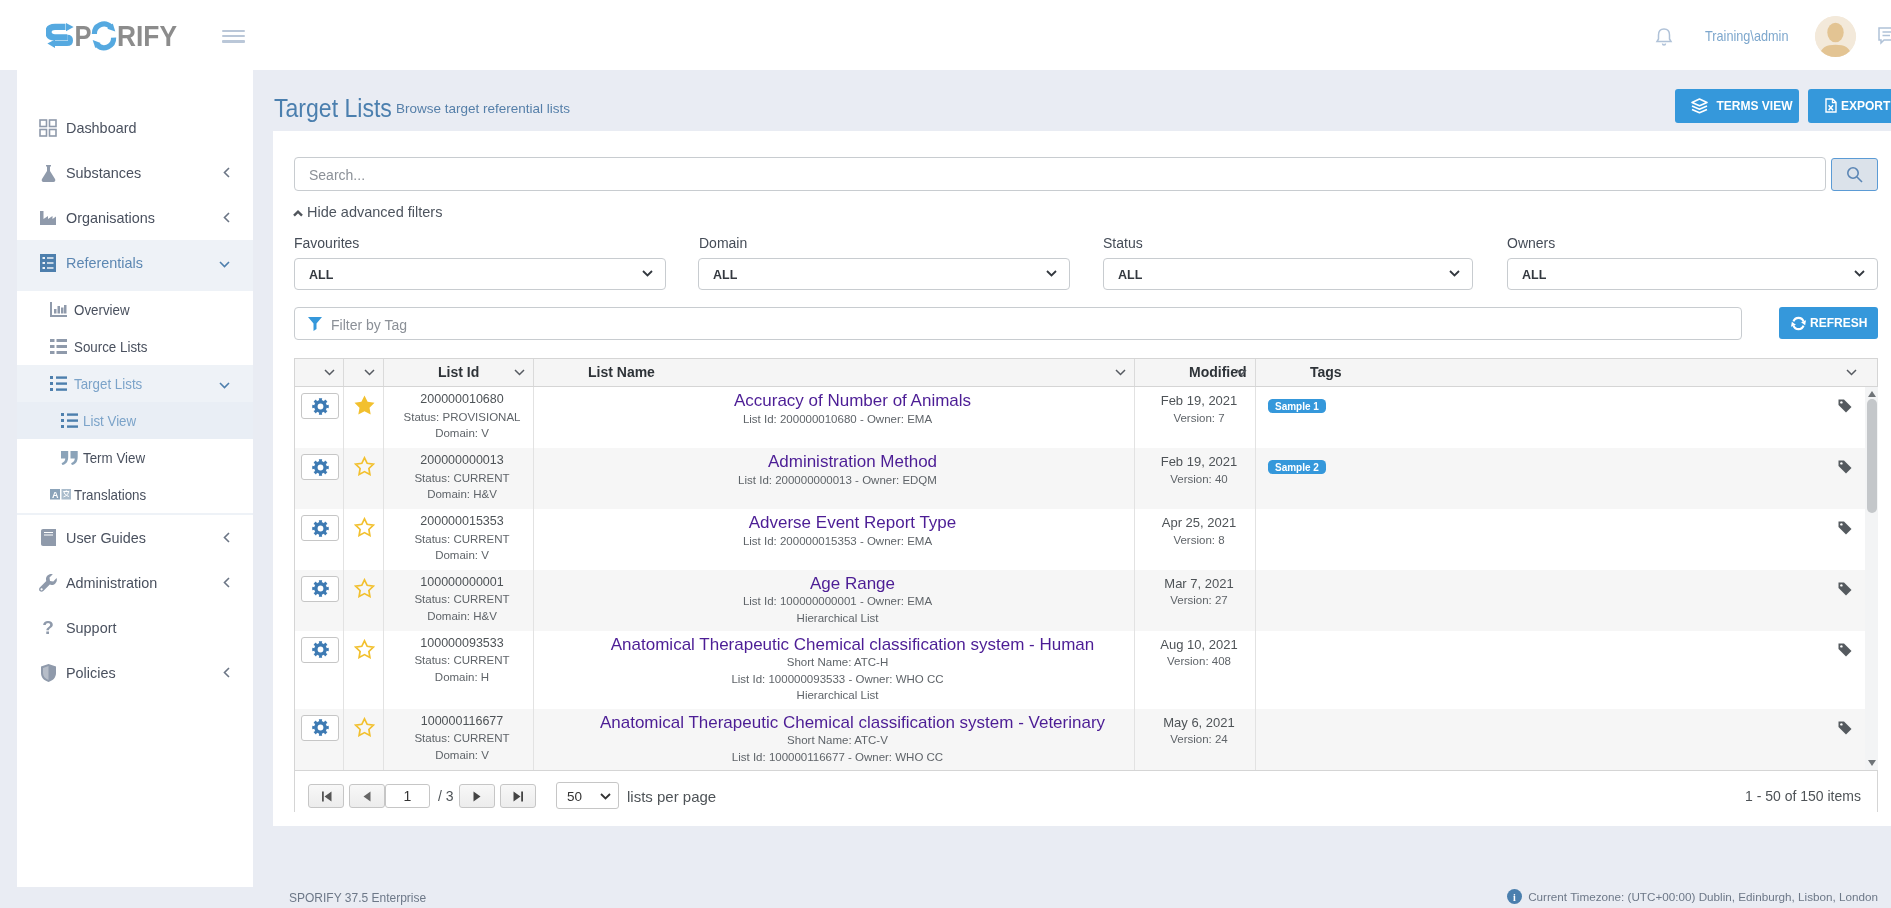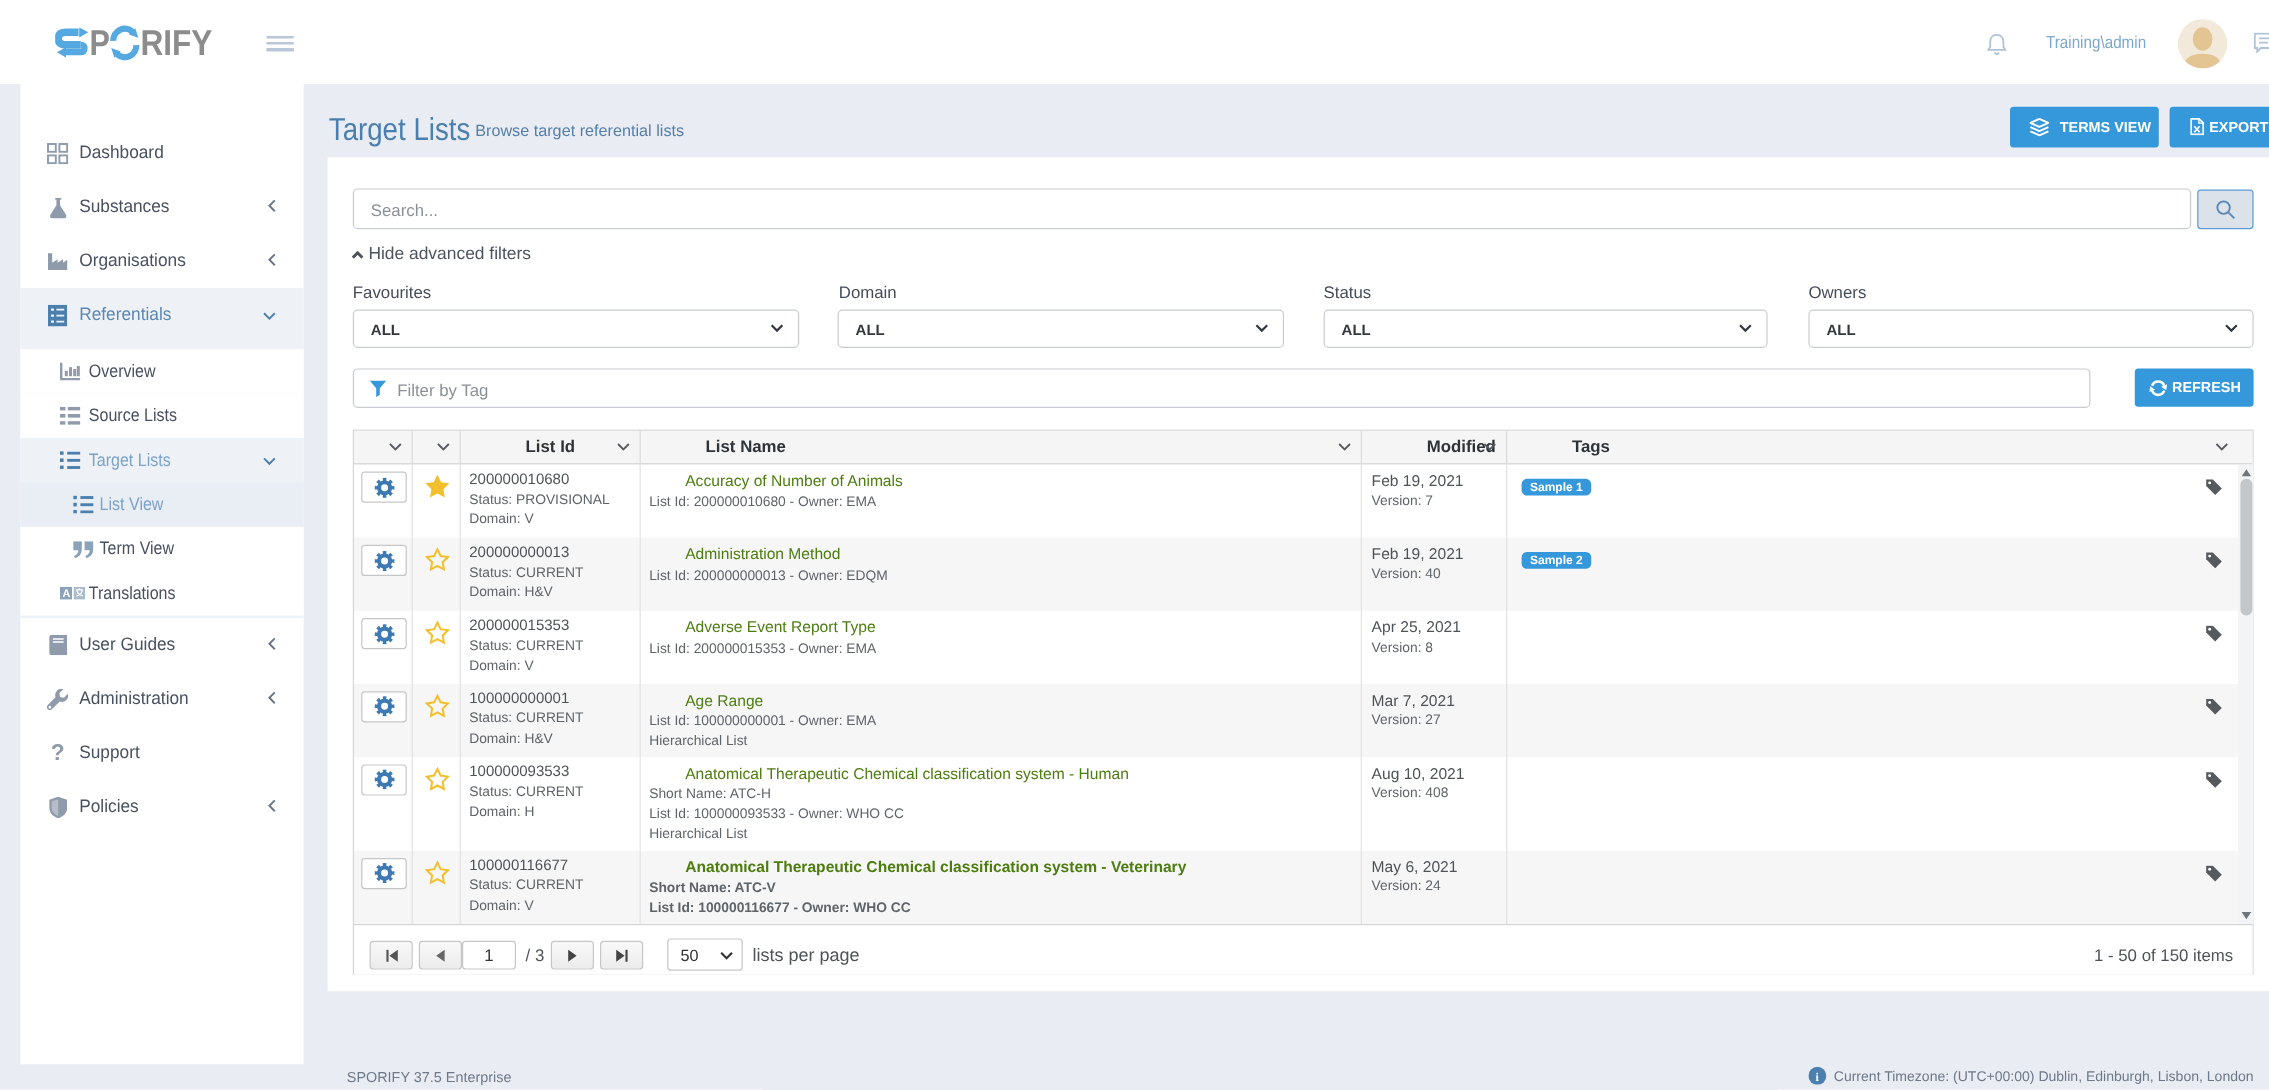--- a/index.html
+++ b/index.html
@@ -54,28 +54,28 @@
 
 #tagbox { position:absolute; left:294px; top:307px; width:1448px; height:33px; border:1px solid #c8ccd0; border-radius:4px; background:#fff; }
 #tagbox .ph { position:absolute; left:36px; top:9px; font-size:14px; color:#8b9097; }
 #btn-refresh { left:1779px; top:307px; width:99px; height:32px; font-size:12px; padding-left:12px; gap:4px; }
 
 
 #grid { position:absolute; left:294px; top:358px; width:1584px; height:454px; border:1px solid #d5d5d5; background:#fff; }
 #ghead { position:absolute; left:0; top:0; width:1582px; height:28px; background:#f5f5f5; border-bottom:1px solid #d5d5d5; }
 .hcell { position:absolute; top:0; height:27px; border-right:1px solid #dadada; }
 .htxt { position:absolute; top:5px; font-size:14px; font-weight:bold; color:#2e3338;margin-left:48px; }
-.gbody { position:absolute; left:0; top:28px; width:1582px; height:383px; overflow:hidden; }
+.gbody { position:absolute; left:0; top:28px; width:1582px; height:383px; overflow:hidden;text-align:center; }
 .grow { position:absolute; left:0; width:1570px; }
 .grow.alt { background:#f6f6f6; }
 .gcell { position:absolute; top:0; bottom:0; border-right:1px solid #e2e2e2; }
 .gearbtn { position:absolute; left:6px; top:6px; width:38px; height:26px; border:1px solid #c6c6c6; border-radius:3px; background:#fff; display:flex; align-items:center; justify-content:center; }
 .idtxt { font-size:12.5px; color:#4e5357; margin-top:5px; line-height:15px;}
 .subtxt { font-size:11.5px; color:#5f6469; margin-top:3.5px; line-height:13px;}
-.link { font-size:13px; color:#4d7c0f; margin-top:6px; line-height:16px;margin-left:30px;}
+.link { font-size:17px; color:#4c1d95; margin-top:6px; line-height:16px;margin-left:30px;}
 .dtxt { font-size:13px; color:#4e5357; margin-top:6px; line-height:15px;}
 .pill { position:absolute; left:12px; top:12px; height:14px; background:#3598db; color:#fff; font-size:10px; font-weight:bold; border-radius:4.5px; padding:1px 7px 0 7px; line-height:13px; }
 
 
 #pager { position:absolute; left:0; top:411px; width:1582px; height:42px; background:#fff; border-top:1px solid #d5d5d5; }
 .pbtn { position:absolute; top:13px; width:36px; height:24px; border:1px solid #c6c6c6; border-radius:3px; background:linear-gradient(#f8f8f8,#ececec); display:flex; align-items:center; justify-content:center; }
 #pginput { position:absolute; left:90px; top:13px; width:45px; height:24px; border:1px solid #c6c6c6; border-radius:3px; font-size:14px; color:#333; text-align:center; line-height:22px; }
 #pgsel { position:absolute; left:261px; top:11px; width:63px; height:27px; border:1px solid #c6c6c6; border-radius:3px; }
 #pager .txt { position:absolute; top:17px; font-size:14px; color:#4e5357; }
 
@@ -624,21 +624,21 @@
             </svg></div>
         </div>
         <div class="gcell" style="left:89px; width:150px;">
           <div style="margin-left:7px;">
             <div class="idtxt">100000116677</div>
             <div class="subtxt">Status: CURRENT</div>
             <div class="subtxt">Domain: V</div>
           </div>
         </div>
         <div class="gcell" style="left:239px; width:601px;">
-          <div style="margin-left:7px;font-weight:bold;">
+          <div style="margin-left:7px;">
             <div class="link">Anatomical Therapeutic Chemical classification system - Veterinary</div>
             <div class="subtxt">Short Name: ATC-V</div>
             <div class="subtxt">List Id: 100000116677 - Owner: WHO CC</div>
           </div>
         </div>
         <div class="gcell" style="left:840px; width:121px;">
           <div style="margin-left:8px;">
             <div class="dtxt">May 6, 2021</div>
             <div class="subtxt">Version: 24</div>
           </div>

